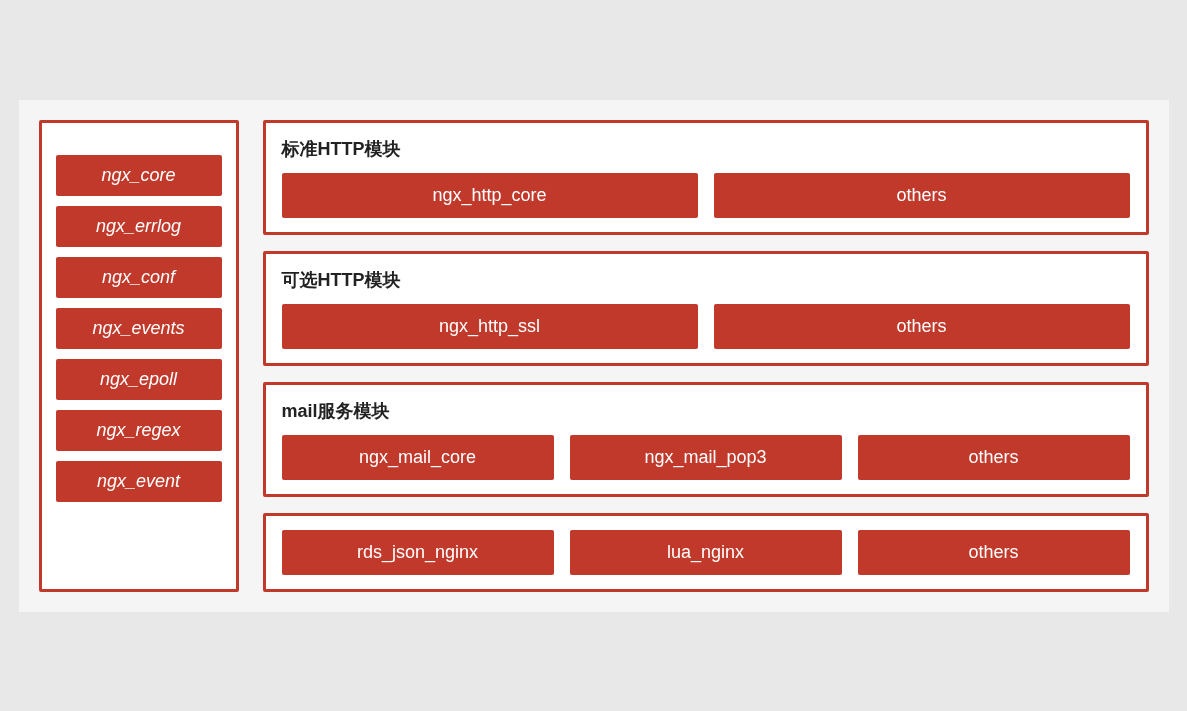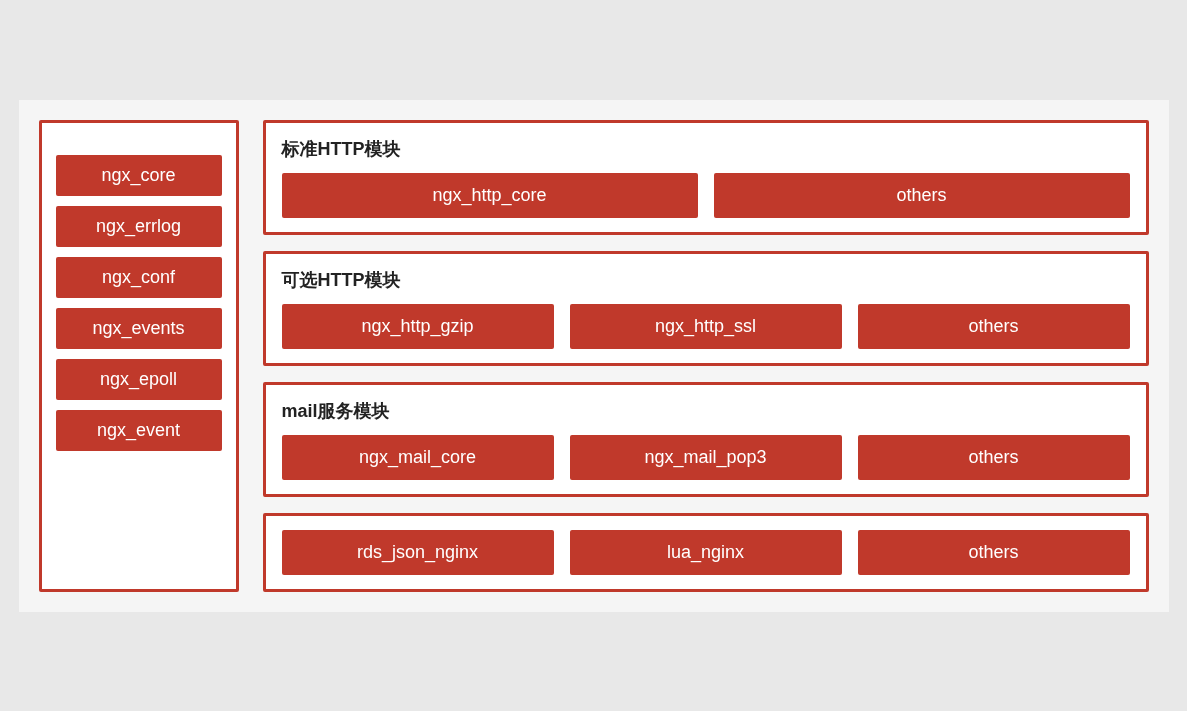--- a/index.html
+++ b/index.html
@@ -25,20 +25,21 @@
     .core-module-box {
       border: 3px solid #c0392b;
       border-radius: 2px;
       padding: 16px 14px;
       display: flex;
       flex-direction: column;
       gap: 10px;
       min-width: 180px;
       width: 200px;
       background: white;
+      font-style: italic;
     }
     .core-module-title {
       font-size: 26px;
       font-weight: bold;
       color: #222;
       text-align: center;
       margin-bottom: 6px;
     }
     .module-chip {
       background: #c0392b;
@@ -93,36 +94,36 @@
 
   <div class="core-module-box">
     <div class="core-module-title"></div>
 
     <div id="core-items-container" style="display: flex; flex-direction: column; gap: 10px;">
         <div class="module-chip">ngx_core</div>
         <div class="module-chip">ngx_errlog</div>
         <div class="module-chip">ngx_conf</div>
         <div class="module-chip">ngx_events</div>
         <div class="module-chip">ngx_epoll</div>
+        <div class="module-chip">ngx_regex</div>
         <div class="module-chip">ngx_event</div>
       </div>
   </div>
 
   <div class="right-section" id="groups-container">
   <div class="module-group">
         <div class="module-group-title">标准HTTP模块</div>
         <div class="module-chips-row">
           <div class="module-chip-wide">ngx_http_core</div>
           <div class="module-chip-wide">others</div>
         </div>
       </div>
       <div class="module-group">
         <div class="module-group-title">可选HTTP模块</div>
         <div class="module-chips-row">
-          <div class="module-chip-wide">ngx_http_gzip</div>
           <div class="module-chip-wide">ngx_http_ssl</div>
           <div class="module-chip-wide">others</div>
         </div>
       </div>
       <div class="module-group">
         <div class="module-group-title">mail服务模块</div>
         <div class="module-chips-row">
           <div class="module-chip-wide">ngx_mail_core</div>
           <div class="module-chip-wide">ngx_mail_pop3</div>
           <div class="module-chip-wide">others</div>

